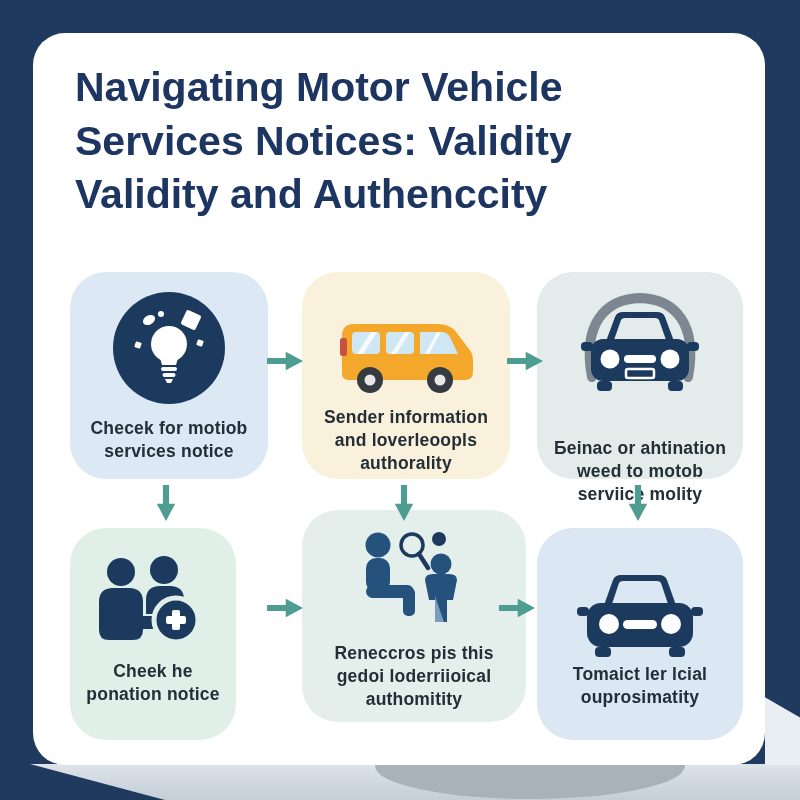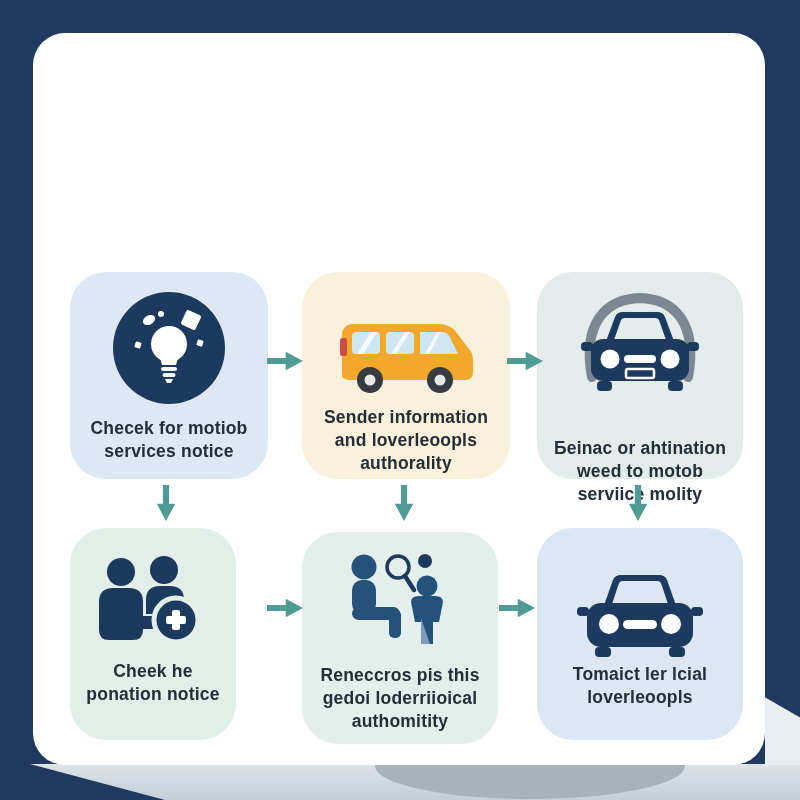--- a/index.html
+++ b/index.html
@@ -37,21 +37,21 @@
     white-space:pre-line;letter-spacing:0;
   }
   .step{
     position:absolute;display:flex;flex-direction:column;align-items:center;
     border-radius:36px;
   }
   .s1{left:37px;top:239px;width:198px;height:207px;background:#dce9f5;}
   .s2{left:269px;top:239px;width:208px;height:207px;background:#faf1dc;}
   .s3{left:504px;top:239px;width:206px;height:207px;background:#e3ecea;gap:29px;}
   .s4{left:37px;top:495px;width:166px;height:212px;background:#e1efe9;}
-  .s5{left:269px;top:499px;width:196px;height:212px;background:#e4efec;}
+  .s5{left:269px;top:477px;width:224px;height:212px;background:#e4efec;}
   .s6{left:504px;top:495px;width:206px;height:212px;background:#dbe7f3;}
   .icon-wrap{flex:0 0 auto;}
   .iw1{margin-top:20px;}
   .iw2{margin-top:30px;}
   .iw3{margin-top:10px;}
   .iw4{margin-top:28px;}
   .iw5{margin-top:18px;}
   .iw6{margin-top:26px;}
   .caption{
     margin-top:auto;text-align:center;white-space:pre-line;
@@ -82,20 +82,23 @@
 </style>
 </head>
 <body>
 
 <div class="gray-band"></div>
 <div class="gray-right"></div>
 <div class="shade"></div>
 
 <div class="card">
 
+  <div class="title">Navigating Motor Vehicle
+Services Notices: Validity
+Validity and Authenccity</div>
 
   <div class="step s1">
     <div class="icon-wrap iw1">
       <svg width="112" height="112" viewBox="0 0 112 112">
         <circle cx="56" cy="56" r="56" fill="#1c3a5e"></circle>
         <circle cx="56" cy="52" r="18" fill="#ffffff"></circle>
         <path d="M47 66 L65 66 L63 73 L49 73 Z" fill="#ffffff"></path>
         <rect x="48" y="75" width="16" height="4" rx="2" fill="#ffffff"></rect>
         <rect x="49.5" y="81" width="13" height="4" rx="2" fill="#ffffff"></rect>
         <path d="M52 87 h8 l-2 4 h-4 Z" fill="#ffffff"></path>
@@ -200,21 +203,21 @@
         <rect x="12" y="53" width="12" height="9" rx="4" fill="#1c3a5e"></rect>
         <rect x="126" y="53" width="12" height="9" rx="4" fill="#1c3a5e"></rect>
         <circle cx="44" cy="70" r="10" fill="#ffffff"></circle>
         <circle cx="106" cy="70" r="10" fill="#ffffff"></circle>
         <rect x="58" y="66" width="34" height="9" rx="4.5" fill="#ffffff"></rect>
         <rect x="30" y="93" width="16" height="10" rx="4" fill="#1c3a5e"></rect>
         <rect x="104" y="93" width="16" height="10" rx="4" fill="#1c3a5e"></rect>
       </svg>
     </div>
     <div class="caption cap6">Tomaict ler lcial
-loverleoopls</div>
+ouprosimatity</div>
   </div>
 
   <div class="arrow-right ar1a"></div>
   <div class="arrow-right ar1b"></div>
   <div class="arrow-right ar2a"></div>
   <div class="arrow-right ar2b"></div>
   <div class="arrow-down ad1"></div>
   <div class="arrow-down ad2"></div>
   <div class="arrow-down ad3"></div>
 

